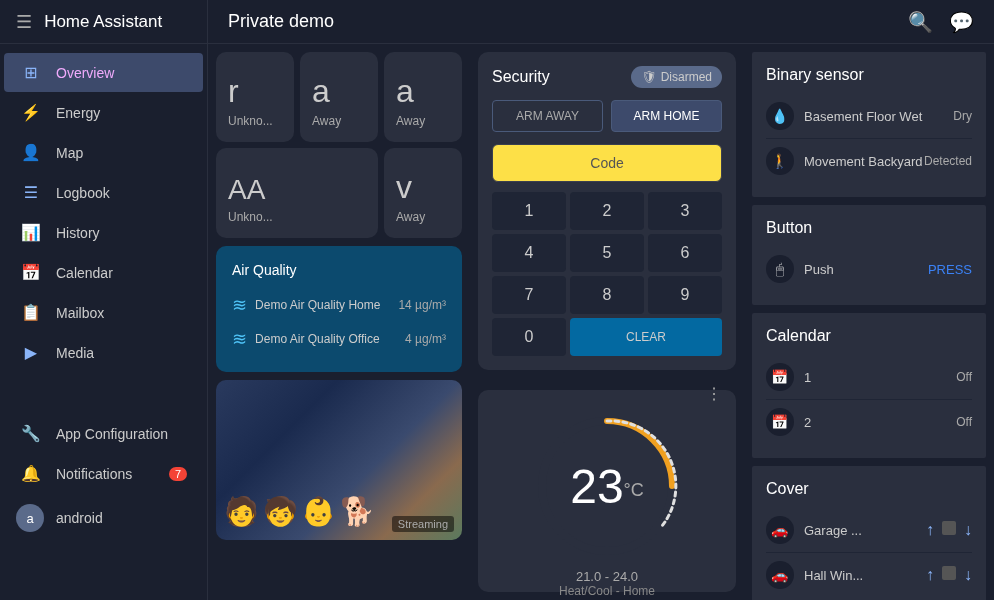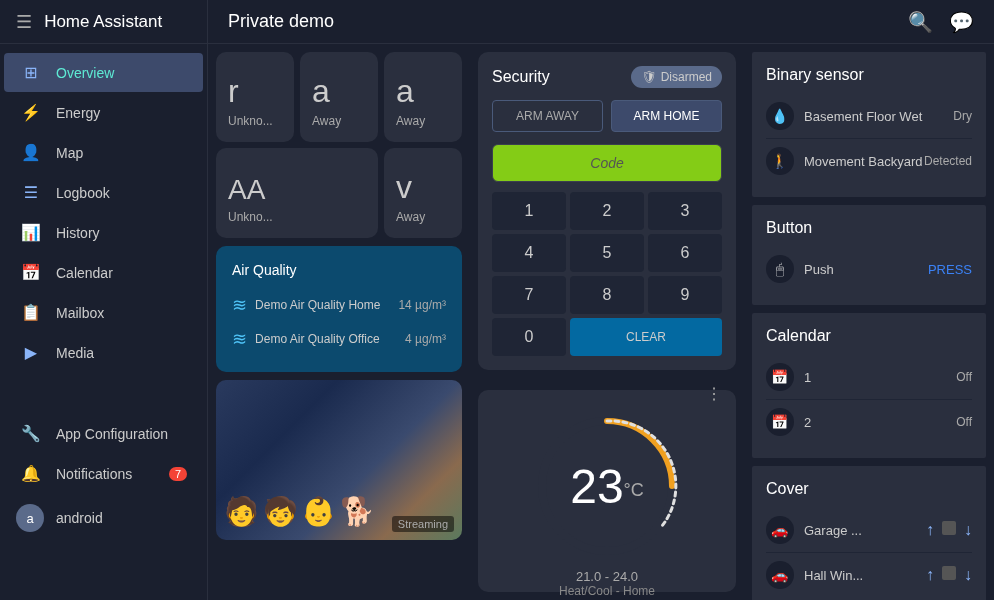--- a/index.html
+++ b/index.html
@@ -8,21 +8,21 @@
     
     .sidebar { width: 208px; background: #1a1f2e; border-right: 1px solid #2a2f3e; display: flex; flex-direction: column; height: 600px; }
     .sidebar-header { padding: 12px 16px; display: flex; align-items: center; gap: 12px; border-bottom: 1px solid #2a2f3e; height: 44px; }
     .sidebar-header-icon { color: #aaa; font-size: 18px; }
     .sidebar-title { font-size: 17px; font-weight: 500; color: #fff; }
     .sidebar-nav { flex: 1; overflow-y: auto; padding: 8px 0; }
     .sidebar-item { display: flex; align-items: center; gap: 14px; padding: 10px 16px; cursor: pointer; border-radius: 4px; margin: 1px 4px; }
     .sidebar-item.active { background: #3d4a6b; }
     .sidebar-item-icon { width: 22px; text-align: center; font-size: 16px; color: #8ab4f8; }
     .sidebar-item-label { font-size: 14px; color: #ccc; }
-    .sidebar-item.active .sidebar-item-label { color: #5eead4; }
+    .sidebar-item.active .sidebar-item-label { color: #f0abfc; }
     .sidebar-badge { background: #f44336; color: #fff; border-radius: 10px; font-size: 11px; padding: 1px 6px; margin-left: auto; }
     .sidebar-user { display: flex; align-items: center; gap: 12px; padding: 10px 16px; cursor: pointer; }
     .sidebar-avatar { width: 28px; height: 28px; border-radius: 50%; background: #5a6a8a; display: flex; align-items: center; justify-content: center; font-size: 13px; color: #fff; }
 
     
     .main { flex: 1; display: flex; height: 600px; overflow: hidden; }
     .content-area { flex: 1; display: flex; flex-direction: column; overflow: hidden; }
     .content-header { padding: 12px 20px; height: 44px; display: flex; align-items: center; justify-content: space-between; border-bottom: 1px solid #2a2f3e; }
     .content-header-title { font-size: 18px; font-weight: 500; color: #fff; }
     .header-icons { display: flex; gap: 16px; }
@@ -58,21 +58,21 @@
     .camera-streaming { font-size: 11px; color: #aaa; background: rgba(0,0,0,0.5); padding: 2px 6px; border-radius: 3px; }
 
     
     .security-panel { background: #2a2f3e; border-radius: 10px; padding: 14px; }
     .security-header { display: flex; align-items: center; justify-content: space-between; margin-bottom: 12px; }
     .security-title { font-size: 16px; color: #fff; }
     .disarmed-badge { background: #5a6a8a; color: #ccc; font-size: 12px; padding: 4px 10px; border-radius: 12px; display: flex; align-items: center; gap: 4px; }
     .arm-buttons { display: flex; gap: 8px; margin-bottom: 12px; }
     .arm-btn { flex: 1; padding: 8px; border: 1px solid #4a5a7a; background: transparent; color: #aaa; font-size: 12px; border-radius: 4px; cursor: pointer; text-align: center; }
     .arm-btn.active { background: #3d4a6b; color: #fff; }
-    .code-input { background: #84cc16; border: 1px solid #3a3f4e; border-radius: 6px; padding: 10px; text-align: center; color: #555; font-size: 14px; margin-bottom: 10px; font-style: italic; }
+    .code-input { background: #fde047; border: 1px solid #3a3f4e; border-radius: 6px; padding: 10px; text-align: center; color: #555; font-size: 14px; margin-bottom: 10px; }
     .numpad { display: grid; grid-template-columns: repeat(3, 1fr); gap: 4px; }
     .num-btn { background: #1f2535; border: none; color: #ccc; font-size: 16px; padding: 10px; border-radius: 4px; cursor: pointer; text-align: center; }
     .num-btn.clear-btn { background: #0369a1; color: #ccc; font-size: 12px; }
 
     
     .thermostat-card { background: #2a2f3e; border-radius: 10px; padding: 14px; flex: 1; display: flex; flex-direction: column; align-items: center; justify-content: center; min-height: 160px; position: relative; }
     .thermostat-header { width: 100%; display: flex; justify-content: flex-end; margin-bottom: 8px; }
     .thermostat-menu { color: #aaa; cursor: pointer; }
     .temp-display { text-align: center; }
 

